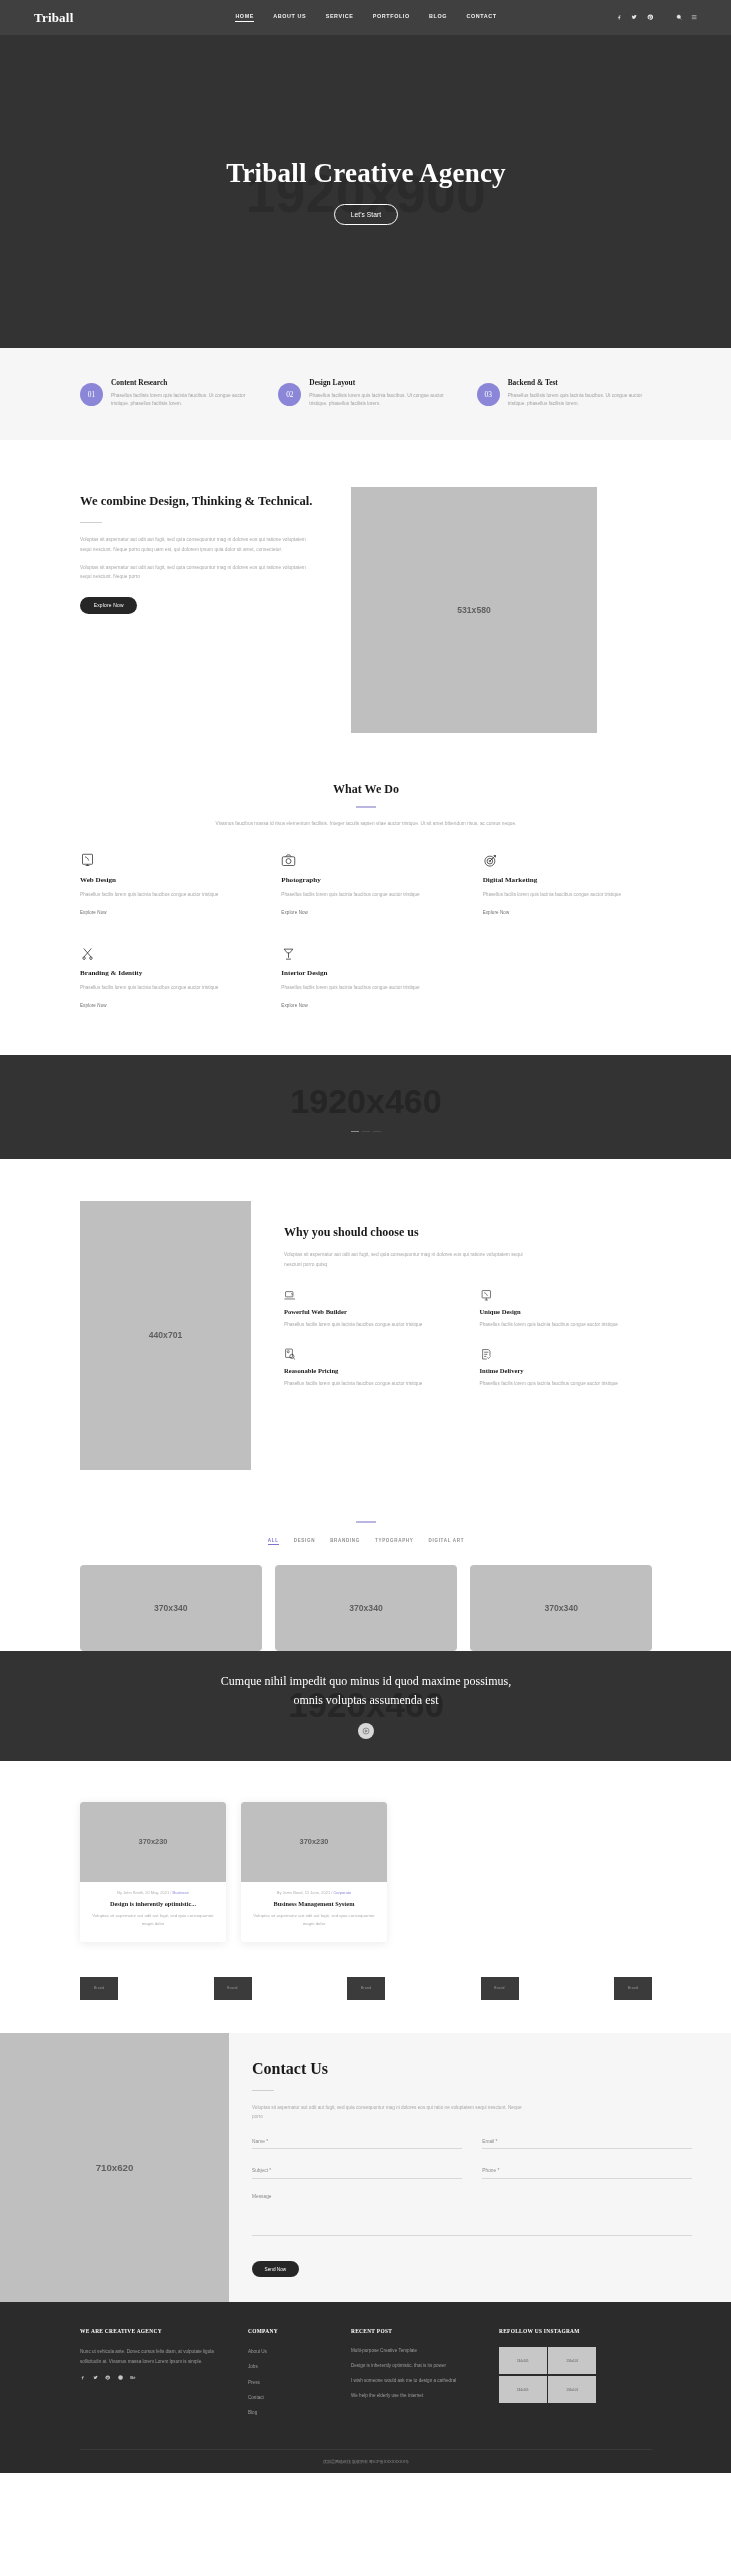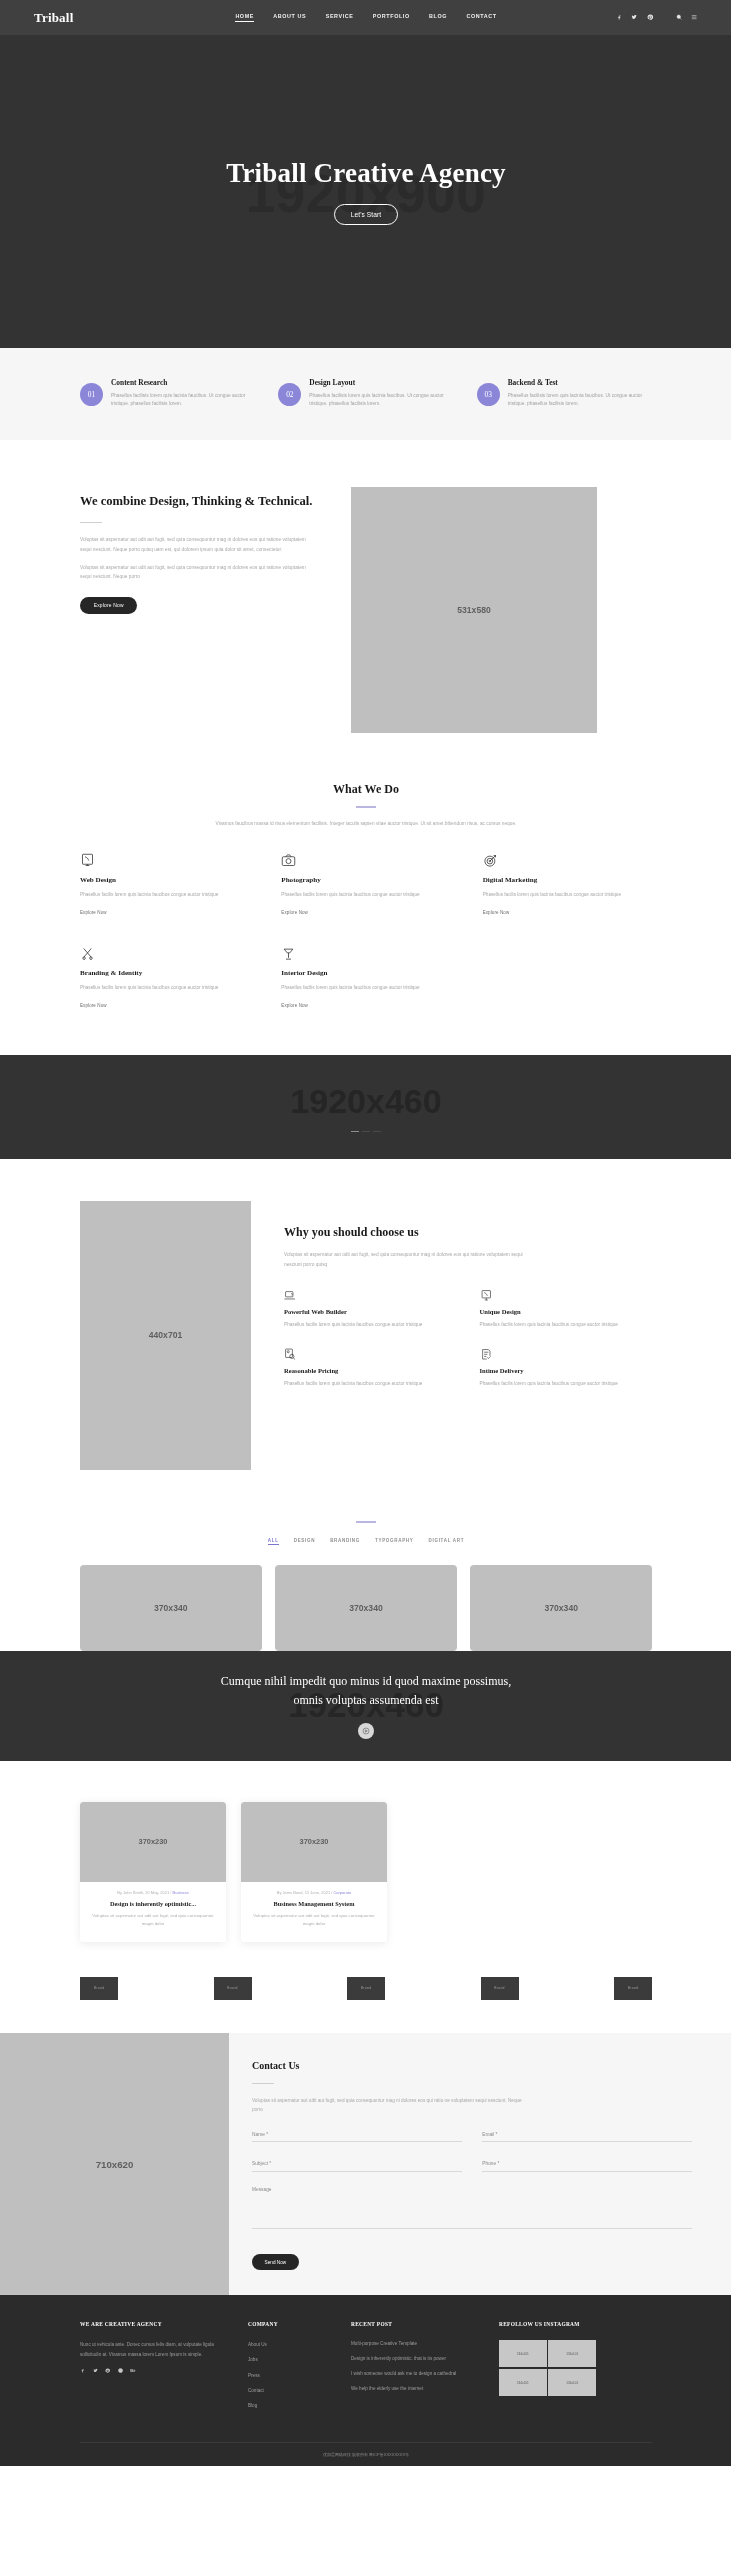--- a/index.html
+++ b/index.html
@@ -172,21 +172,21 @@
   .client-logo {
     width: 38px; height: 23px; background: #3b3b3b; display: flex;
     align-items: center; justify-content: center; color: #9a9a9a; font-size: 3.4px; letter-spacing: 0.3px;
   }
 
   
   .contact { background: #f6f6f6; display: flex; min-height: 160px; }
   .contact-img { width: 229px; }
   .contact-img .ph-box { height: 100%; font-size: 9.7px; }
   .contact-body { flex: 1; padding: 27.4px 40px 25px 23px; }
-  .contact-body h2 { font-family: "Liberation Serif", serif; font-size: 10px; color: #1a1a1a; font-weight: bold; }
+  .contact-body h2 { font-family: "Liberation Serif", serif; font-size: 16px; color: #1a1a1a; font-weight: bold; }
   .contact-body > p { font-size: 4.7px; line-height: 1.95; color: #a8a8a8; margin-bottom: 13.7px; max-width: 274px; }
   .frow { display: flex; gap: 20.6px; margin-bottom: 15px; }
   .field { flex: 1; }
   .field input, .field textarea {
     width: 100%; border: none; border-bottom: 0.6px solid #d8d8d8; background: transparent;
     font-family: "Liberation Sans", sans-serif; font-size: 4.8px; color: #777;
     padding: 0 0 4.6px 0; outline: none;
   }
   .field textarea { resize: none; height: 42px; }
   .field input::placeholder, .field textarea::placeholder { color: #8a8a8a; }

